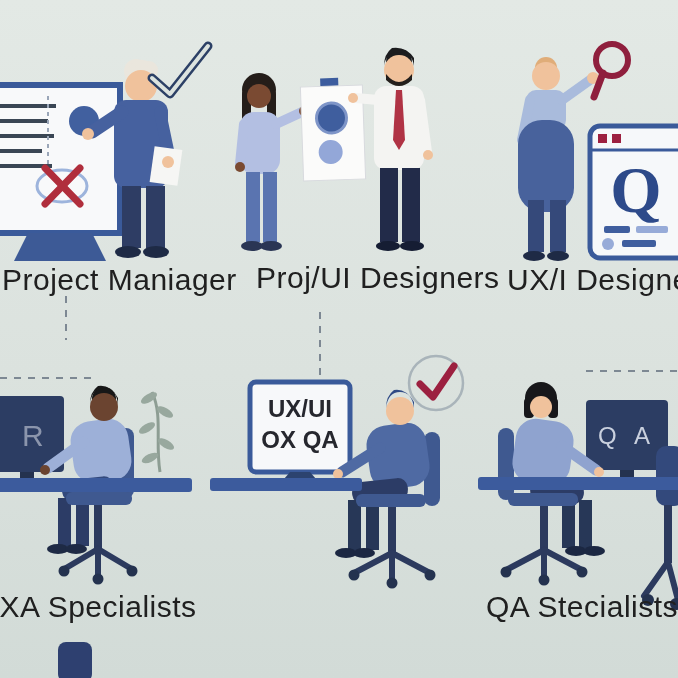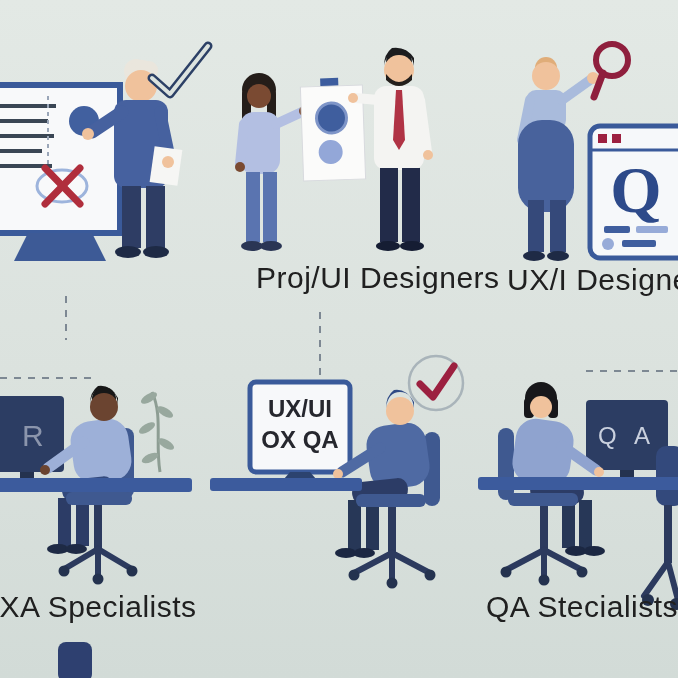--- a/index.html
+++ b/index.html
@@ -279,18 +279,19 @@
       <circle cx="648" cy="600" r="6" fill="#24324f"></circle>
       <circle cx="676" cy="604" r="6" fill="#24324f"></circle>
     </g>
     <g>
       <rect x="478" y="477" width="202" height="13" rx="3" fill="#3c5b9d"></rect>
     </g>
   </g>
 
 </svg>
 
+<div class="role-label lbl-pm">Project Maniager</div>
 <div class="role-label lbl-designers">Proj/UI Designers</div>
 <div class="role-label lbl-ux">UX/I Designer</div>
 <div class="role-label lbl-qa-left">XA Specialists</div>
 <div class="role-label lbl-qa-right">QA Stecialists</div>
 
 </div>
 
 </body></html>

